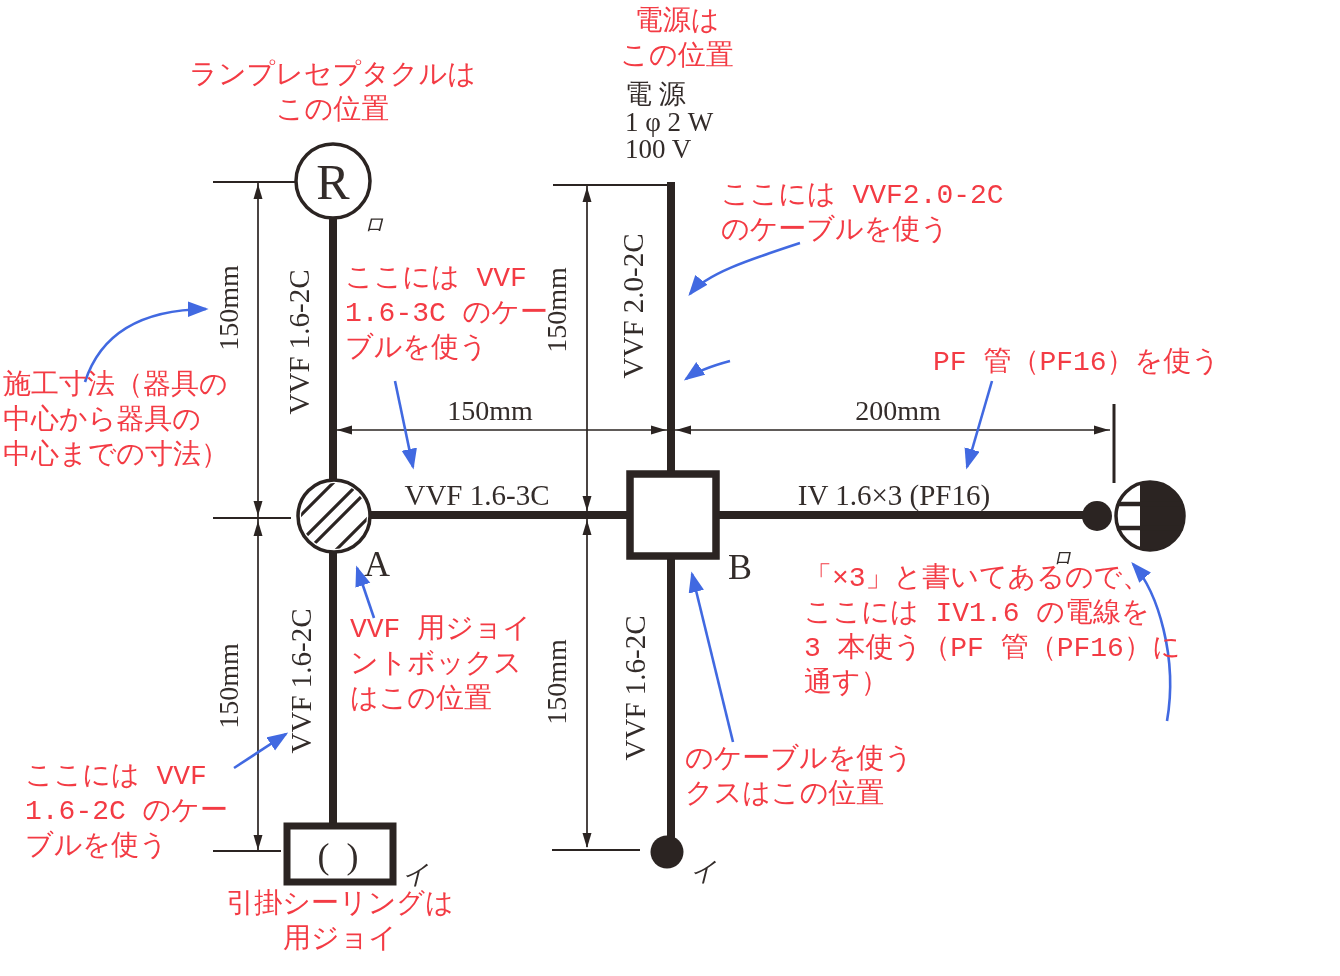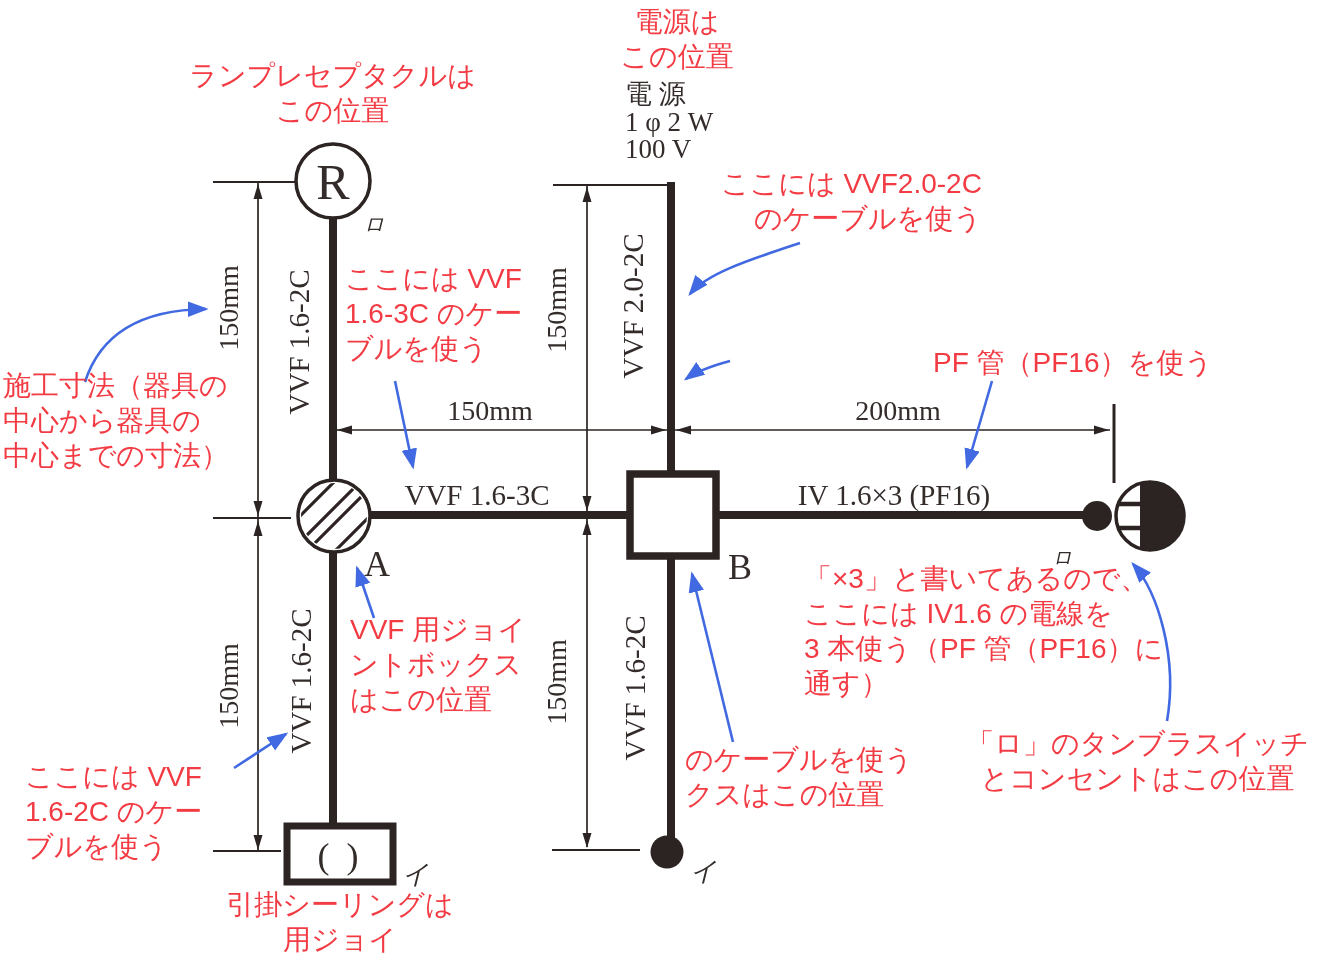--- a/index.html
+++ b/index.html
@@ -1,20 +1,20 @@
 <!DOCTYPE html>
 <html><head>
 <meta charset="utf-8">
 <style>
   html,body{margin:0;padding:0;background:#ffffff;}
   #stage{position:relative;width:1340px;height:976px;background:#ffffff;overflow:hidden;
          font-family:"Liberation Sans", sans-serif;}
   #diagram-svg{position:absolute;left:0;top:0;}
   .note{position:absolute;color:#f33b44;font-size:28px;line-height:35px;
-        white-space:pre-line;font-family:Liberation Sans, sans-serif;}
+        white-space:pre-line;font-family:Liberation Mono, monospace;}
   .note.center{text-align:center;}
   .serif-label{font-family:"Liberation Serif", serif;fill:#332c2a;}
 </style>
 </head>
 <body>
 
 <div id="stage">
 
 <svg id="diagram-svg" width="1340" height="976" viewBox="0 0 1340 976">
   <defs>
@@ -140,21 +140,21 @@
     <path d="M234 768 L286 734" marker-end="url(#bluehead)"></path>
     <path d="M733 742 L692 574" marker-end="url(#bluehead)"></path>
     <path d="M1167 721 C1178 658 1158 592 1133 564" marker-end="url(#bluehead)"></path>
   </g>
 </svg>
 
 <div class="note center" style="left:160px;top:58px;width:345px;">ランプレセプタクルは
 この位置</div>
 <div class="note center" style="left:597px;top:4px;width:160px;">電源は
 この位置</div>
-<div class="note" style="left:721px;top:166px;text-align:right;">ここには VVF2.0-2C
+<div class="note" style="left:721px;top:178px;">ここには VVF2.0-2C
 のケーブルを使う</div>
 <div class="note" style="left:933px;top:345px;text-align:center;">PF 管（PF16）を使う</div>
 <div class="note" style="left:3px;top:368px;">施工寸法（器具の
 中心から器具の
 中心までの寸法）</div>
 <div class="note" style="left:345px;top:261px;">ここには VVF
 1.6-3C のケー
 ブルを使う</div>
 <div class="note" style="left:350px;top:612px;">VVF 用ジョイ
 ントボックス
@@ -163,16 +163,14 @@
 1.6-2C のケー
 ブルを使う</div>
 <div class="note center" style="left:200px;top:887px;width:280px;">引掛シーリングは
 用ジョイ</div>
 <div class="note" style="left:685px;top:742px;">のケーブルを使う
 クスはこの位置</div>
 <div class="note" style="left:770px;top:561px;margin-left:34px;">「×3」と書いてあるので、
 ここには IV1.6 の電線を
 3 本使う（PF 管（PF16）に
 通す）</div>
-<div class="note center" style="left:935px;top:726px;width:405px;">「ロ」のタンブラスイッチ
-とコンセントはこの位置</div>
 
 </div>
 
 </body></html>

